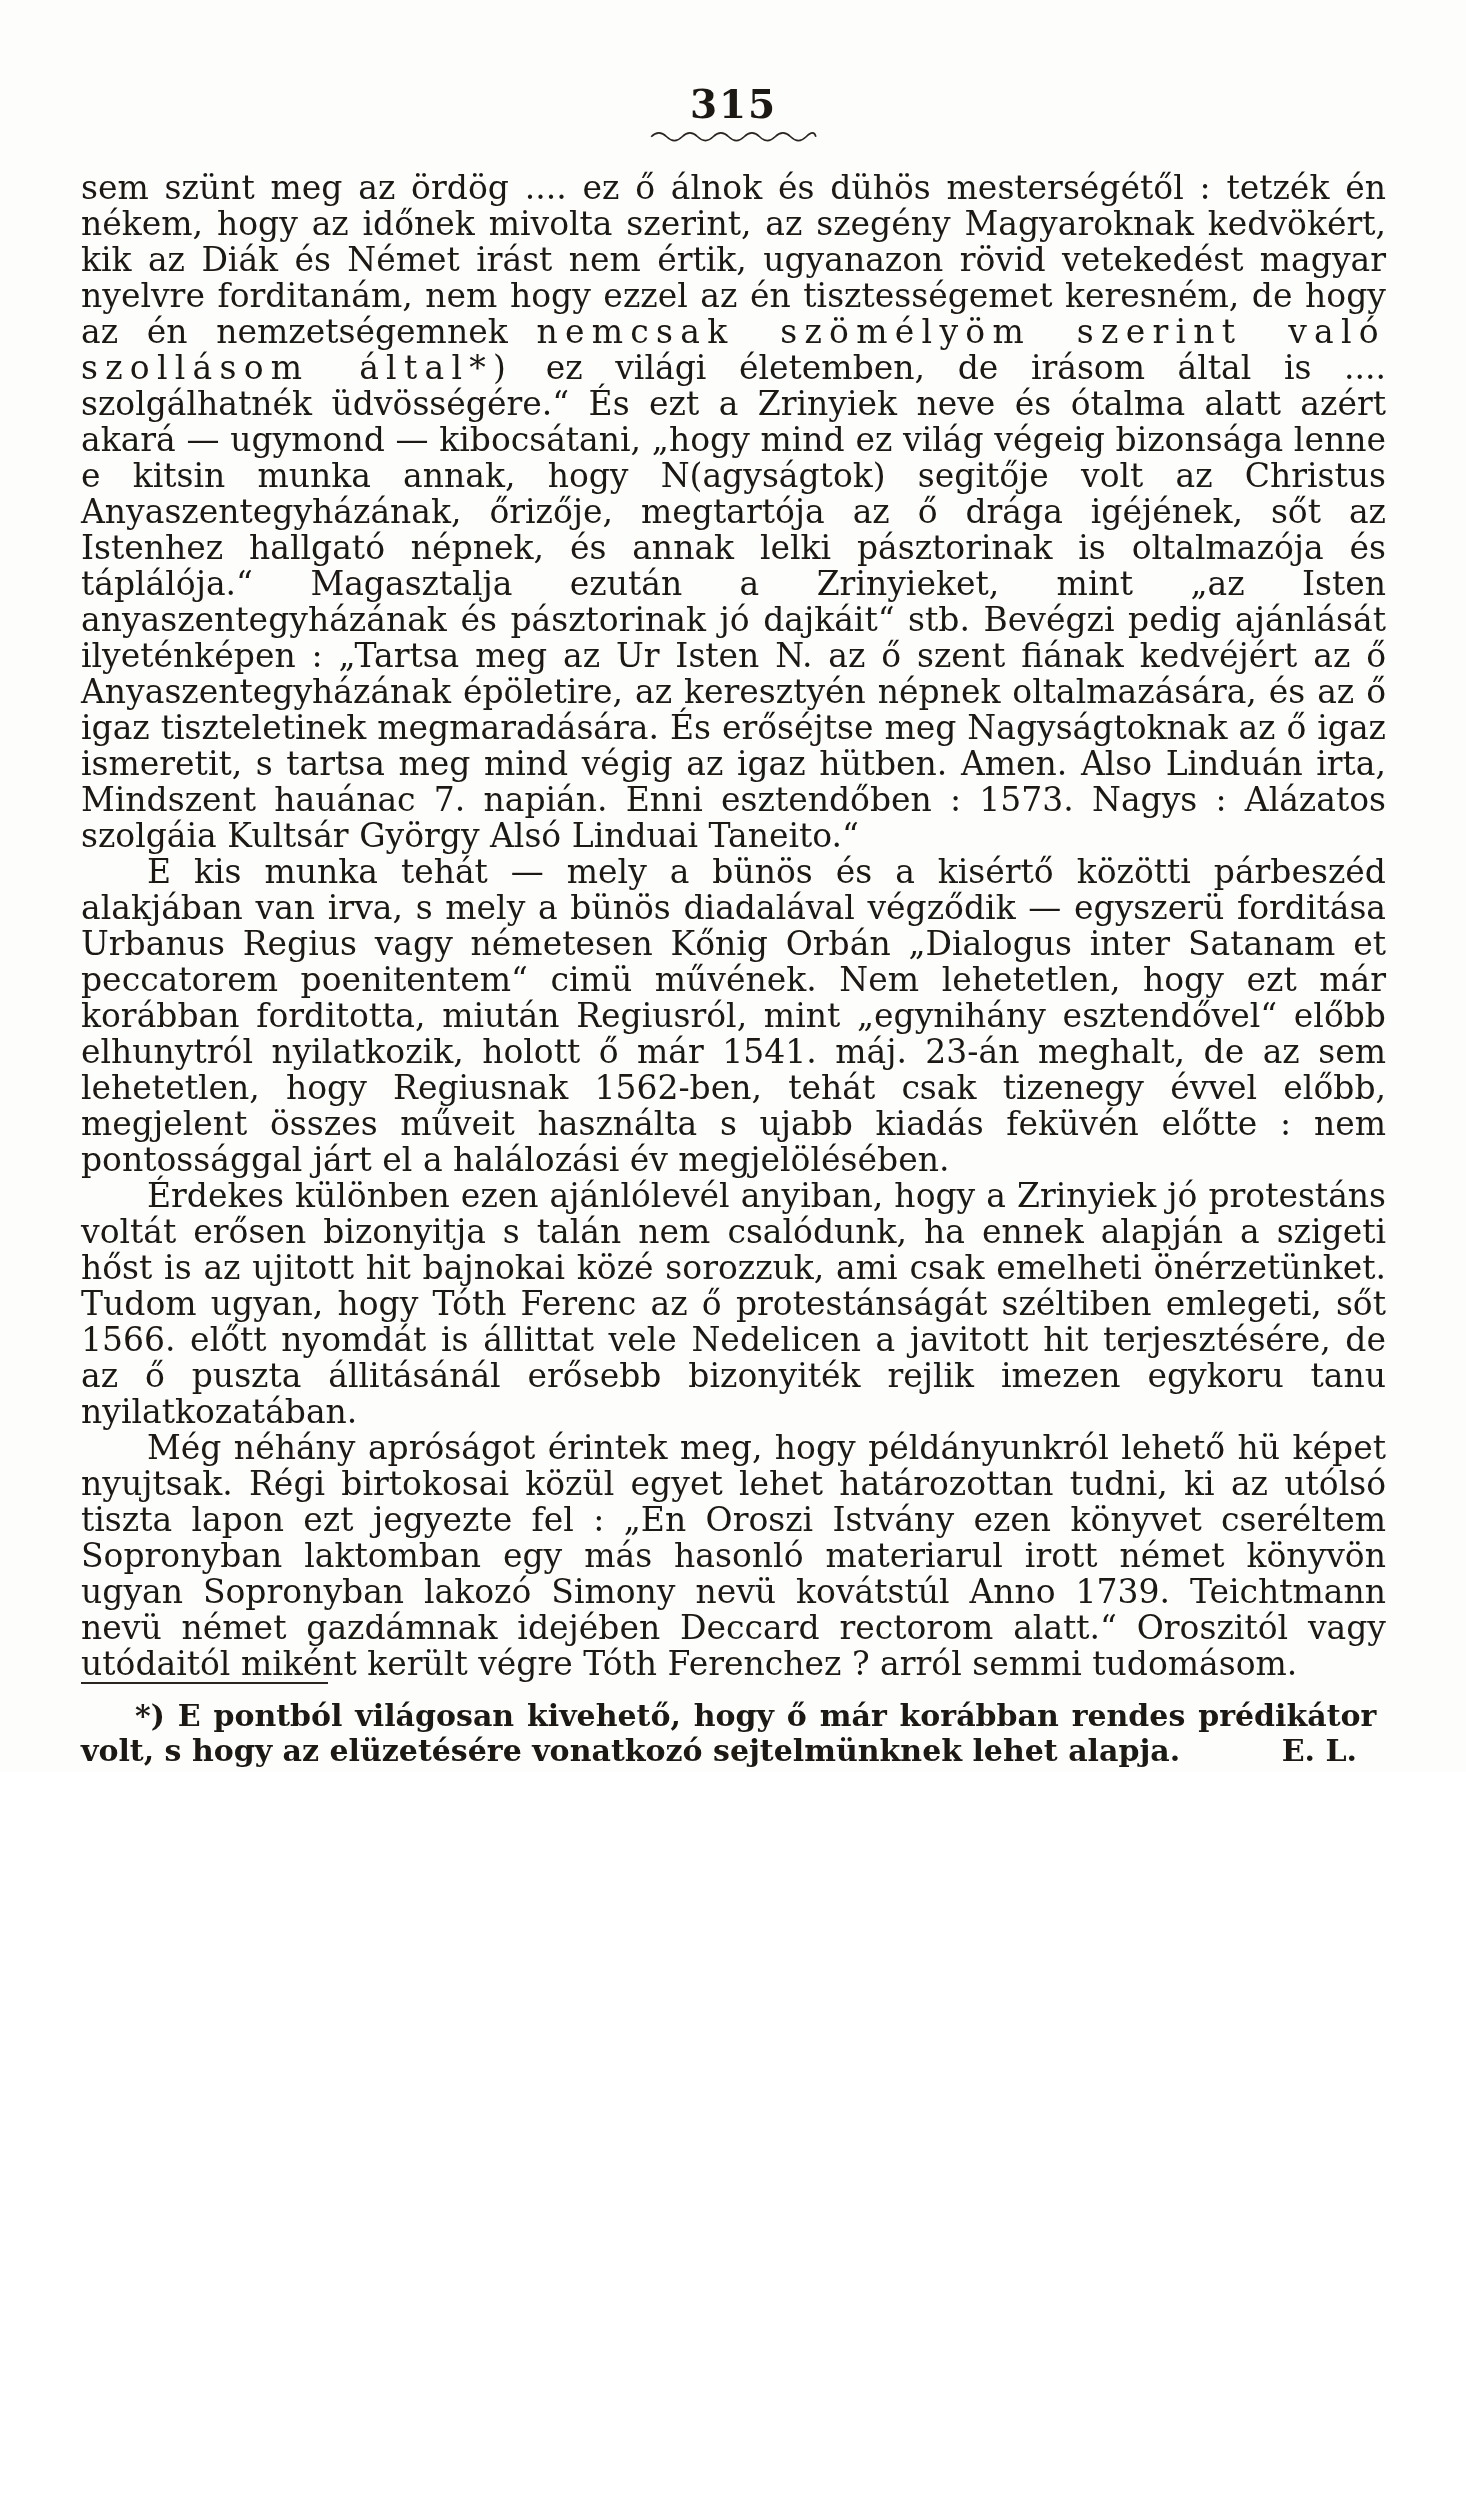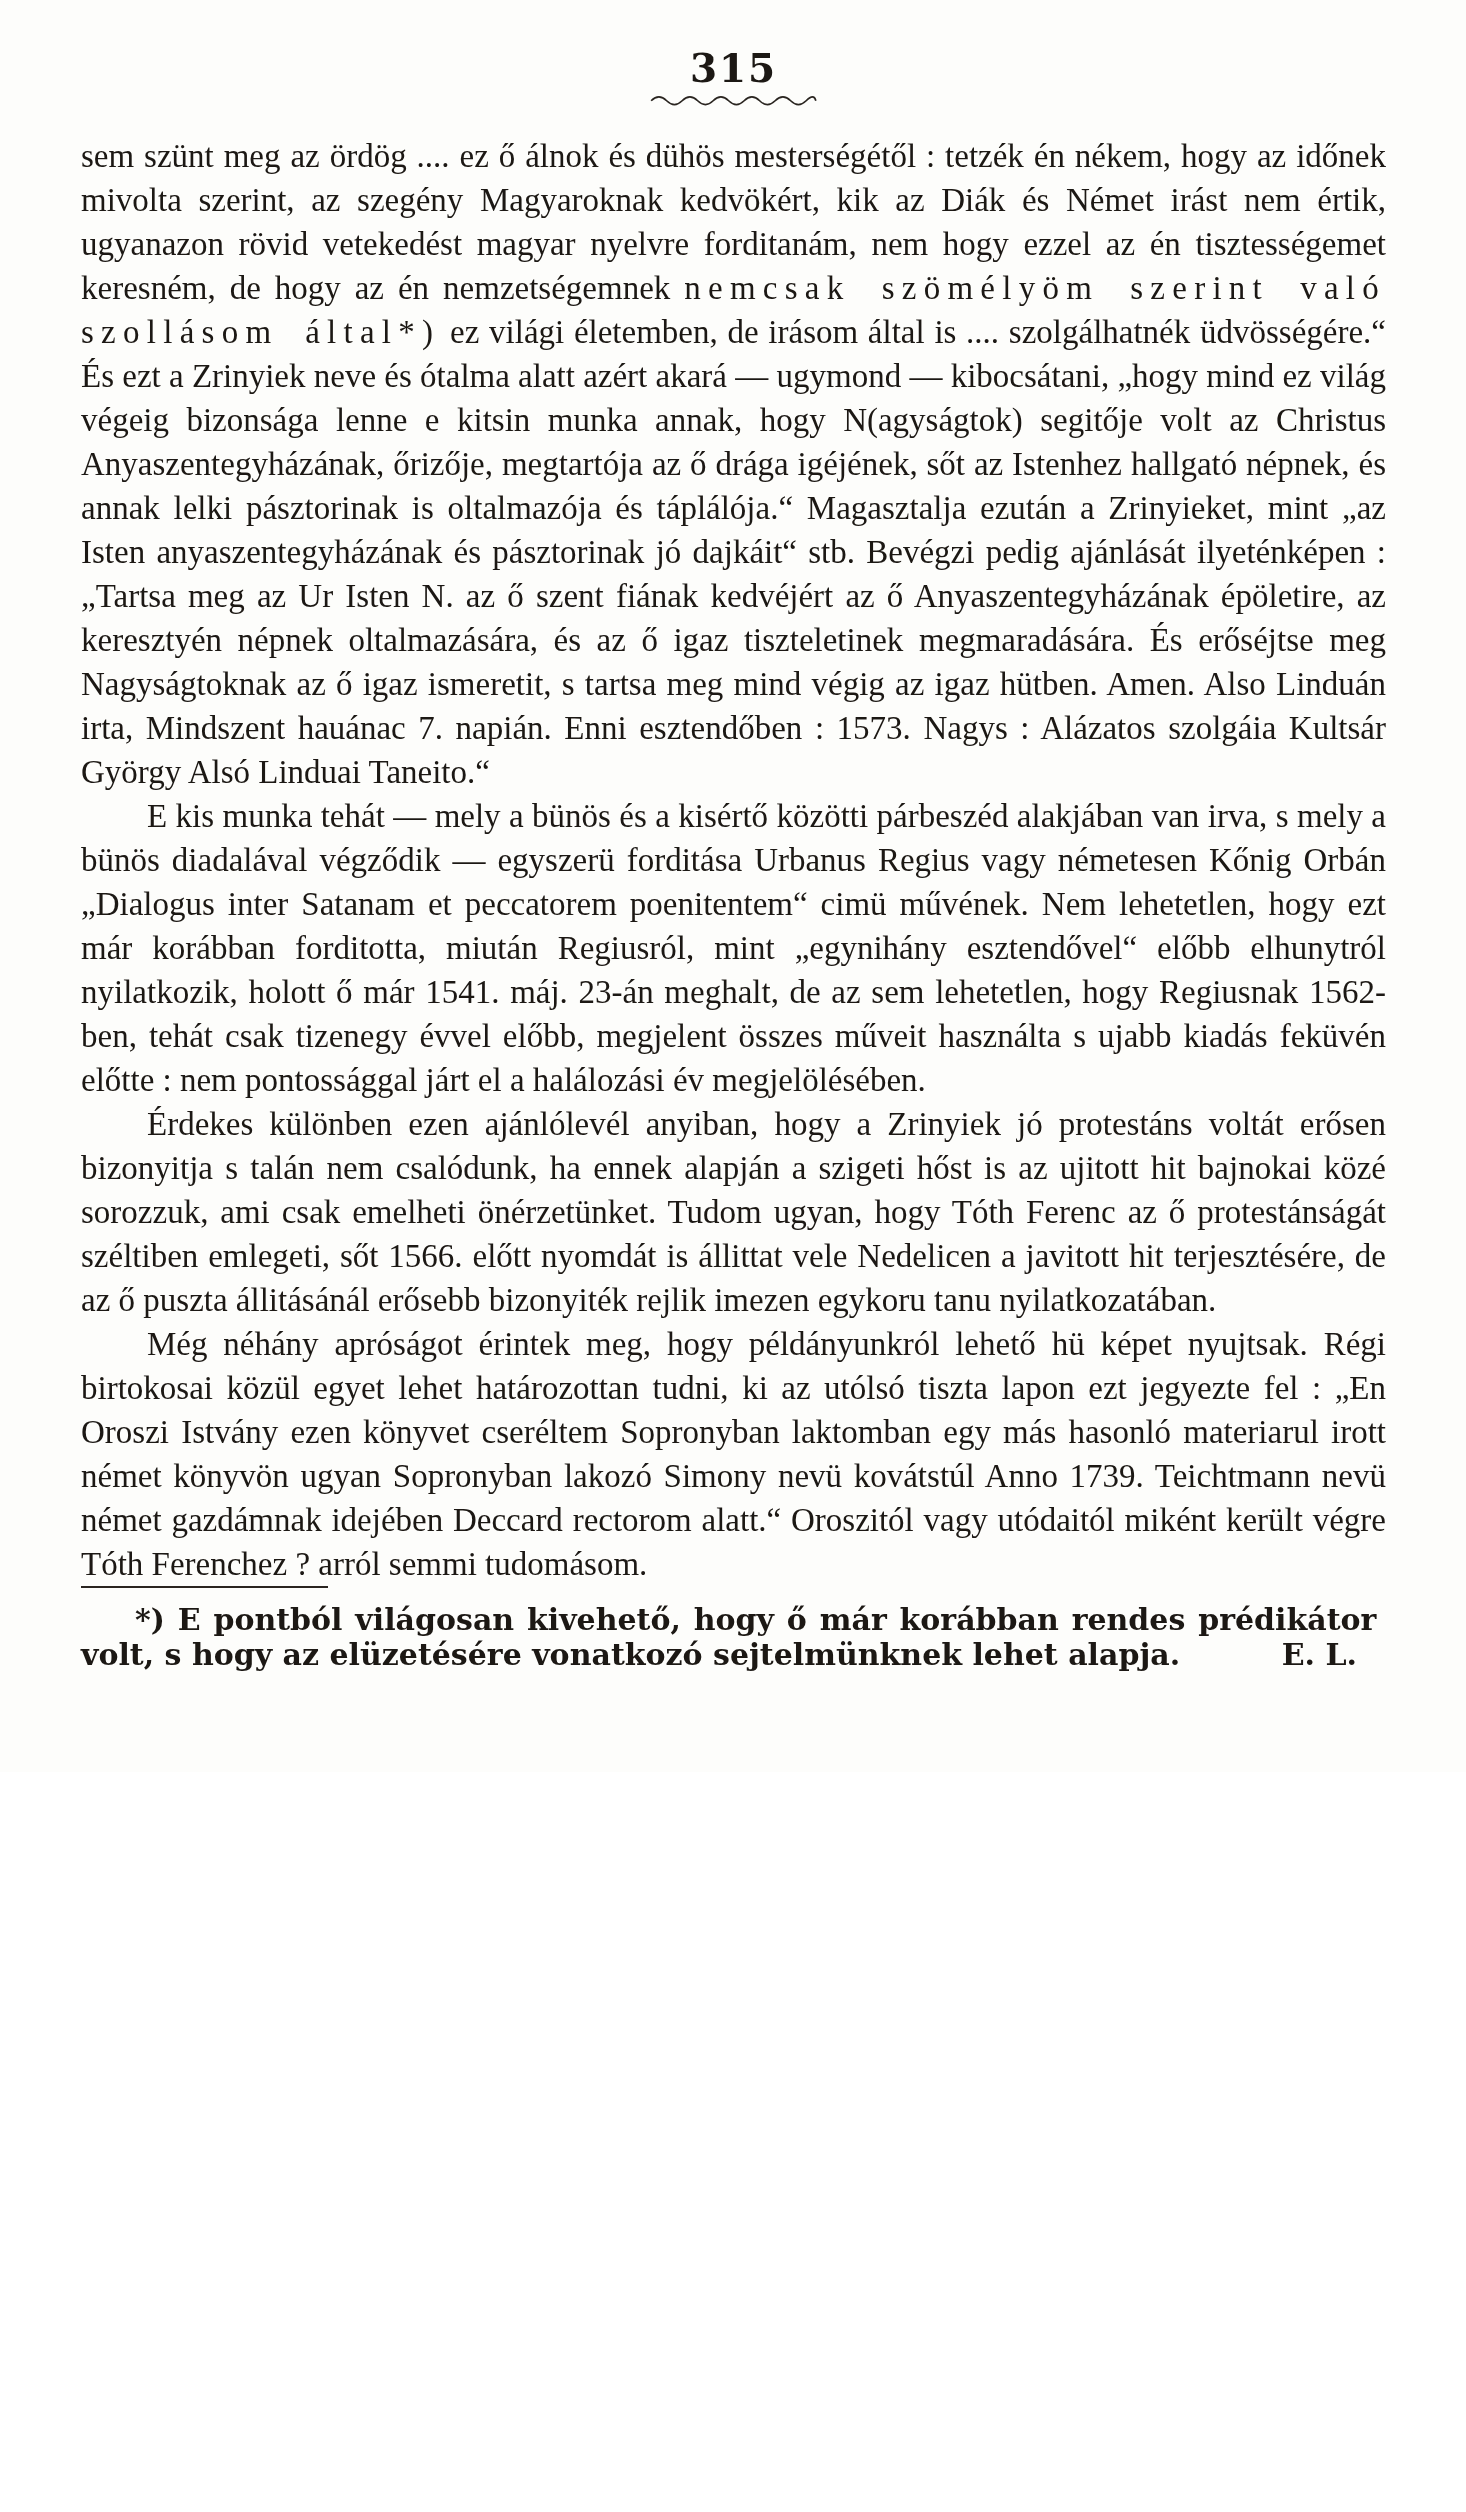--- a/index.html
+++ b/index.html
@@ -11,42 +11,40 @@
     color: #1c1814;
     overflow: hidden;
   }
   .page {
     width: 1467px;
     height: 1772px;
     background: #fdfdfb;
     padding: 83px 81px 136px 81px;
     display: flex;
     flex-direction: column;
-    justify-content: center;
   }
   .page-header {
     text-align: center;
     margin-bottom: 27px;
   }
   .page-number {
     font-size: 39px;
     font-weight: bold;
     letter-spacing: 1.9px;
     line-height: 43px;
   }
   .squiggle {
     display: block;
     margin: 1.9px auto 0 auto;
   }
   .body-text {
     font-size: 33px;
-    line-height: 44px;
+    line-height: 36px;
     text-align: justify;
     hyphens: auto;
-    font-family: Liberation Serif, serif;
   }
   .para { text-indent: 66px; }
   .para.no-indent { text-indent: 0; }
   .spaced {
     letter-spacing: 0.22em;
     word-spacing: 0.30em;
   }
   .footnote {
     margin-top: auto;
   }

